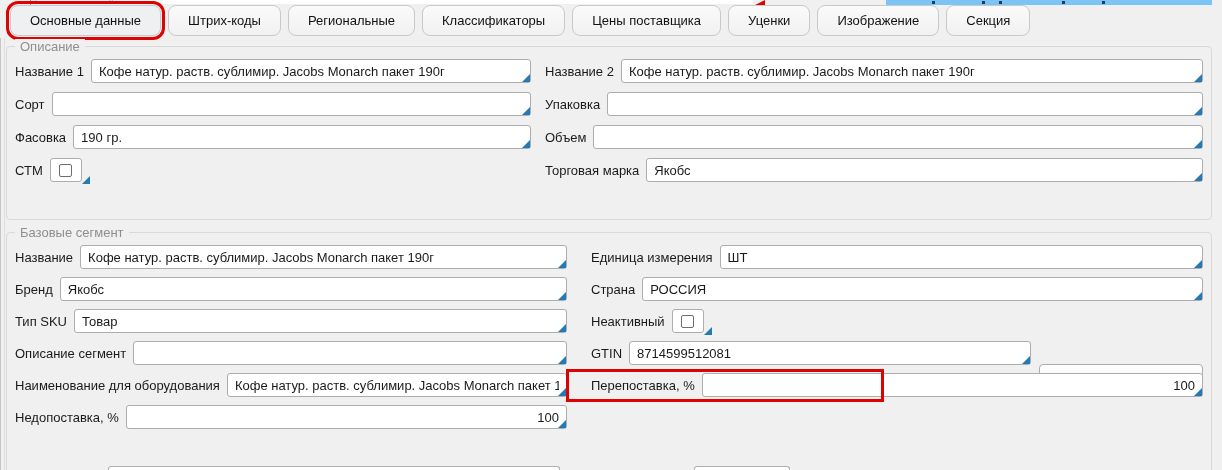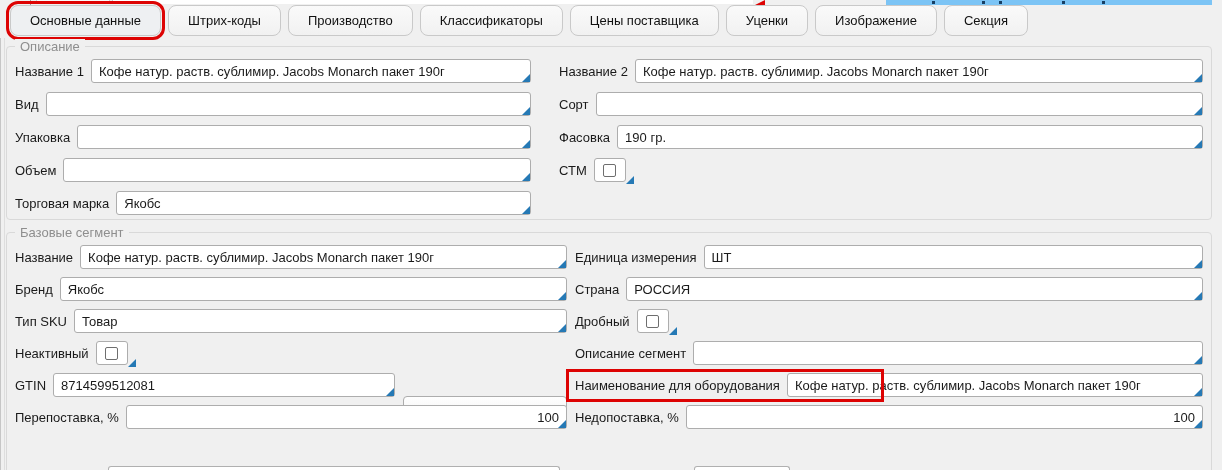--- a/index.html
+++ b/index.html
@@ -46,22 +46,22 @@
     border:1px solid #d9d9d9;border-radius:4px;
     padding:12px 8px 6px 8px;background:transparent;
   }
   .group-title{
     position:absolute;top:-8px;left:8px;
     background:#f0f0f0;padding:0 5px;color:#8e8e8e;font-size:13px;
   }
   #group-desc{top:46px;height:174px;}
   #group-base{top:232px;height:300px;}
   
-  .grid{display:grid;grid-template-columns:516px 1fr;column-gap:28px;}
-  #group-base .grid{grid-template-columns:552px 1fr;column-gap:8px;}
+  .grid{display:grid;grid-template-columns:516px 1fr;column-gap:14px;}
+  #group-base .grid{grid-template-columns:552px 1fr;column-gap:24px;}
   .cell{display:flex;align-items:center;height:24px;margin-bottom:9px;}
   #group-base .cell{margin-bottom:8px;}
   .lbl{margin-right:7px;white-space:nowrap;flex:none;}
   .field{position:relative;flex:1;height:24px;}
   .field input{
     width:100%;height:24px;border:1px solid #adadad;border-radius:3px;
     background:#fff;padding:0 7px;font:inherit;color:#1a1a1a;outline:none;
   }
   .field input.num{text-align:right;}
   .tri{
@@ -109,44 +109,40 @@
     <i style="left:176px"></i>
     <i style="left:216px"></i>
 </div>
 
 <div class="win-edge-a"></div>
 <div class="win-edge-b"></div>
 
 <div class="tabbar">
   <div class="tab selected">Основные данные</div>
   <div class="tab">Штрих-коды</div>
-  <div class="tab">Производство</div>
+  <div class="tab">Региональные</div>
   <div class="tab">Классификаторы</div>
   <div class="tab">Цены поставщика</div>
   <div class="tab">Уценки</div>
   <div class="tab">Изображение</div>
   <div class="tab">Секция</div>
 </div>
 
 <div class="group" id="group-desc">
   <span class="group-title">Описание</span>
   <div class="grid">
     <div class="cell">
       <span class="lbl">Название 1</span>
       <span class="field"><input value="Кофе натур. раств. сублимир. Jacobs Monarch пакет 190г" style=""><i class="tri"></i></span>
     </div>
     <div class="cell">
       <span class="lbl">Название 2</span>
       <span class="field"><input value="Кофе натур. раств. сублимир. Jacobs Monarch пакет 190г" style=""><i class="tri"></i></span>
     </div>
 
-    <div class="cell">
-      <span class="lbl">Вид</span>
-      <span class="field"><input value="" style=""><i class="tri"></i></span>
-    </div>
     <div class="cell">
       <span class="lbl">Сорт</span>
       <span class="field"><input value="" style=""><i class="tri"></i></span>
     </div>
 
     <div class="cell">
       <span class="lbl">Упаковка</span>
       <span class="field"><input value="" style=""><i class="tri"></i></span>
     </div>
     <div class="cell">
@@ -196,29 +192,20 @@
       <span class="lbl">Страна</span>
       <span class="field"><input value="РОССИЯ" style=""><i class="tri"></i></span>
     </div>
 
     <div class="cell">
       <span class="lbl">Тип SKU</span>
       <span class="field"><input value="Товар" style=""><i class="tri"></i></span>
     </div>
 
     <div class="cell">
-      <span class="lbl">Дробный</span>
-      <span class="cb-wrap">
-          <span class="cb-box">
-            <span class="cb-inner"></span>
-          </span>
-          <i class="tri"></i>
-        </span>
-    </div>
-    <div class="cell">
       <span class="lbl">Неактивный</span>
       <span class="cb-wrap">
           <span class="cb-box">
             <span class="cb-inner"></span>
           </span>
           <i class="tri"></i>
         </span>
     </div>
 
     <div class="cell">

